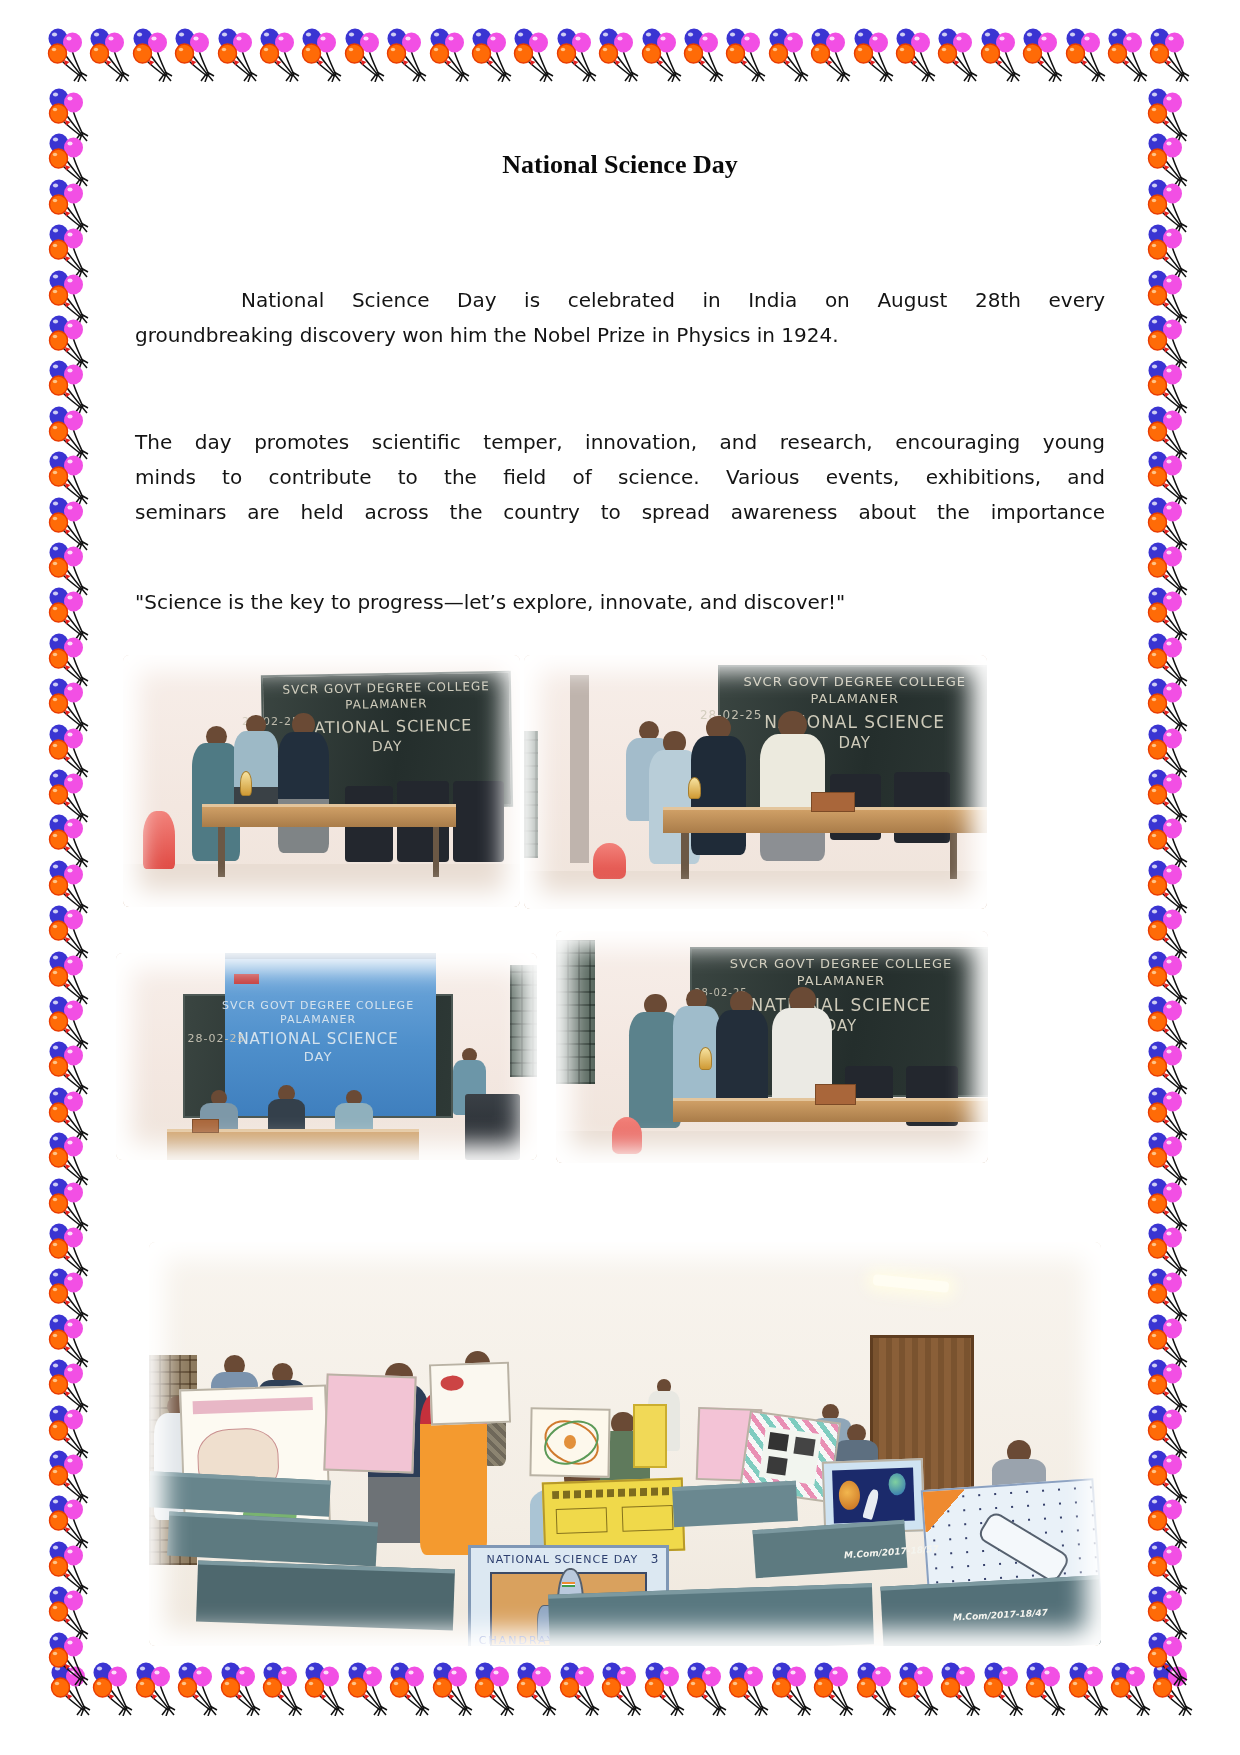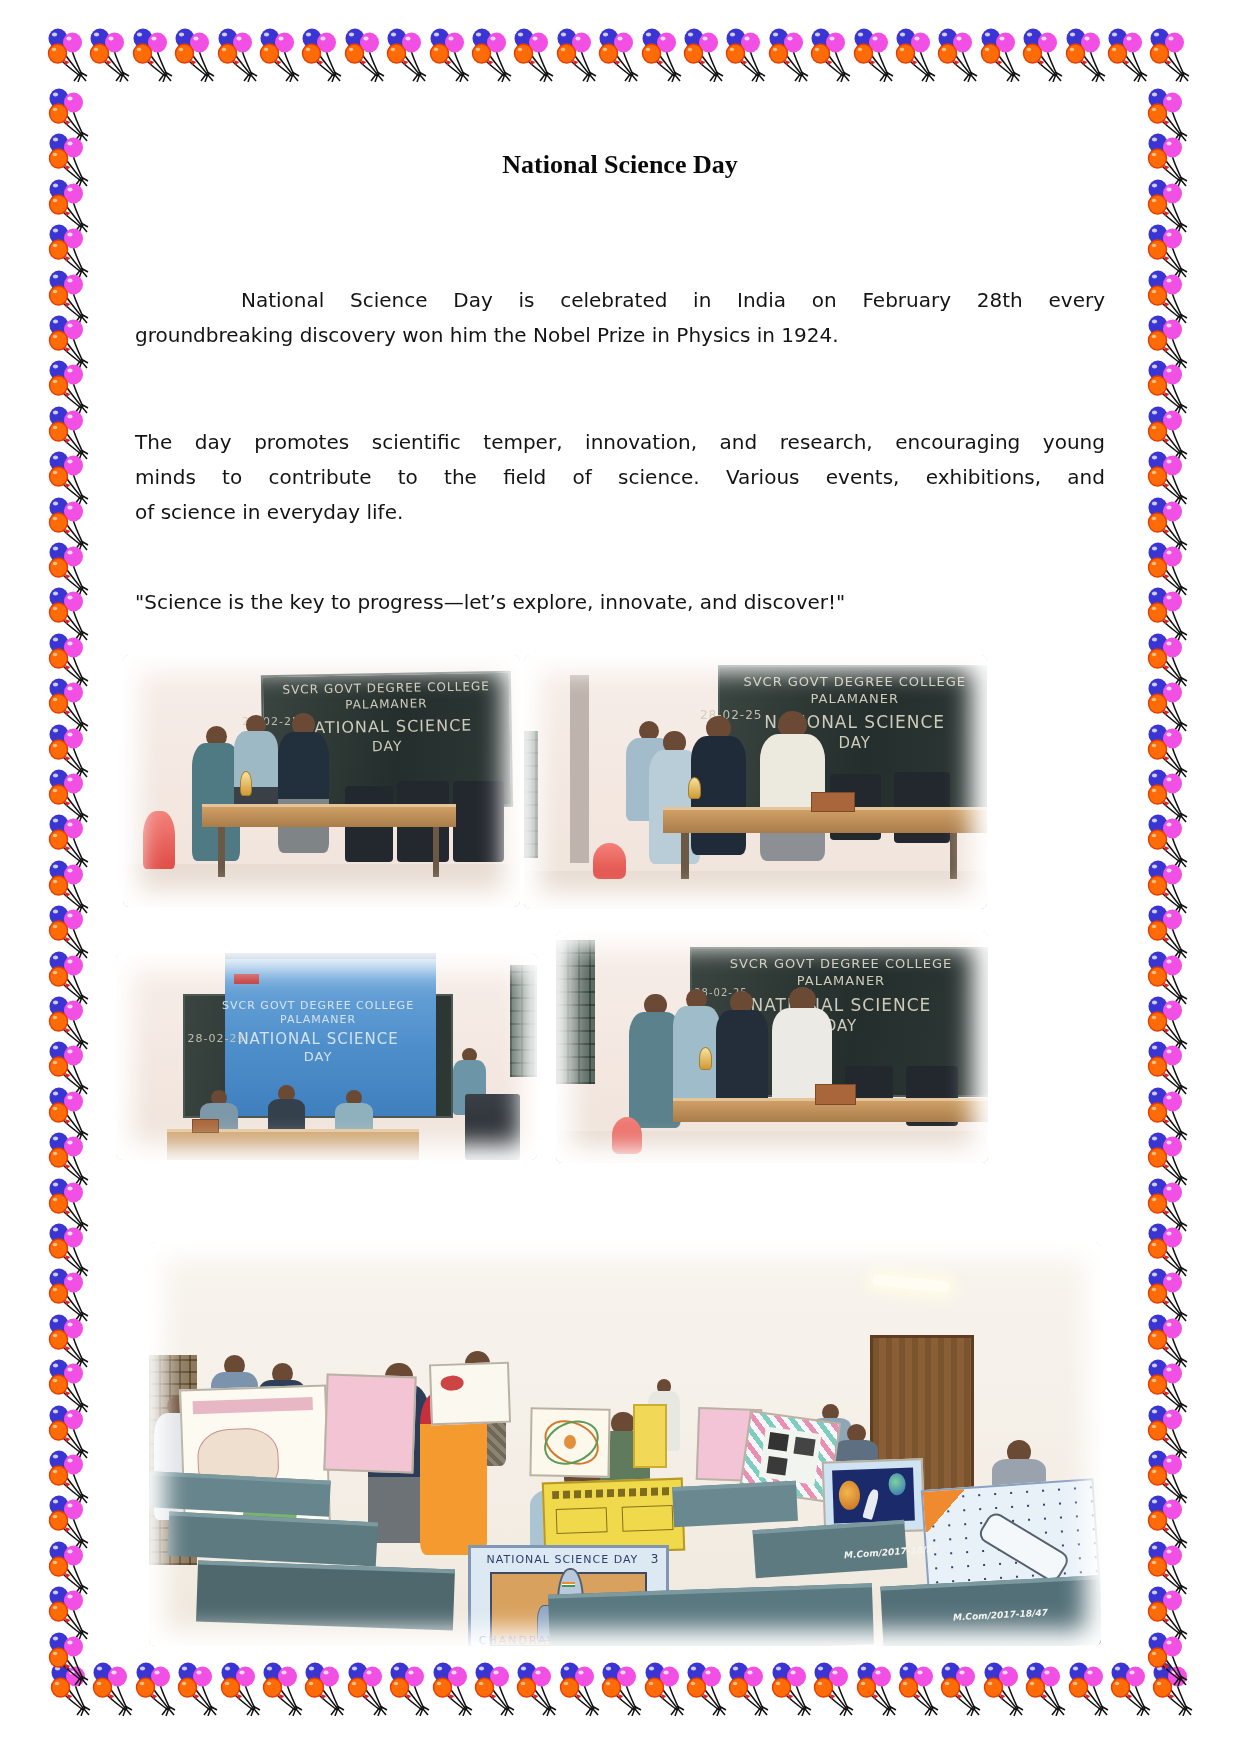--- a/index.html
+++ b/index.html
@@ -447,28 +447,28 @@
         <use href="#balloon-cluster" xlink:href="#balloon-cluster"></use>
       </svg>
       <svg viewBox="0 0 42 54" class="balloon" style="left: 1146px; top: 1631.6px;">
         <use href="#balloon-cluster" xlink:href="#balloon-cluster"></use>
       </svg>
     </div>
 
   <div class="title">National Science Day</div>
 
   <div class="para" style="top:283px;">
-    <div class="jline" style="padding-left:106px;">National Science Day is celebrated in India on February 28th every</div>
+    <div class="jline" style="padding-left:106px;">National Science Day is celebrated in India on August 28th every</div>
     <div class="lline">groundbreaking discovery won him the Nobel Prize in Physics in 1924.</div>
   </div>
 
   <div class="para" style="top:425px;">
     <div class="jline">The day promotes scientific temper, innovation, and research, encouraging young</div>
     <div class="jline">minds to contribute to the field of science. Various events, exhibitions, and</div>
-    <div class="lline">of science in everyday life.</div>
+    <div class="jline">seminars are held across the country to spread awareness about the importance</div>
   </div>
 
   <div class="quote">"Science is the key to progress—let’s explore, innovate, and discover!"</div>
 
   <div class="photo" style="left:123px;top:655px;width:397px;height:252px;">
     <div class="wall"></div>
     <div class="floor" style="height:17%;"></div>
     <div class="board" style="left:35%;top:7%;width:62%;height:50%;transform:rotate(-1deg);padding-top:6px;">
       <span class="chalk" style="font-size:12px;">SVCR GOVT DEGREE COLLEGE</span>
       <span class="chalk" style="font-size:12px;">PALAMANER</span>

